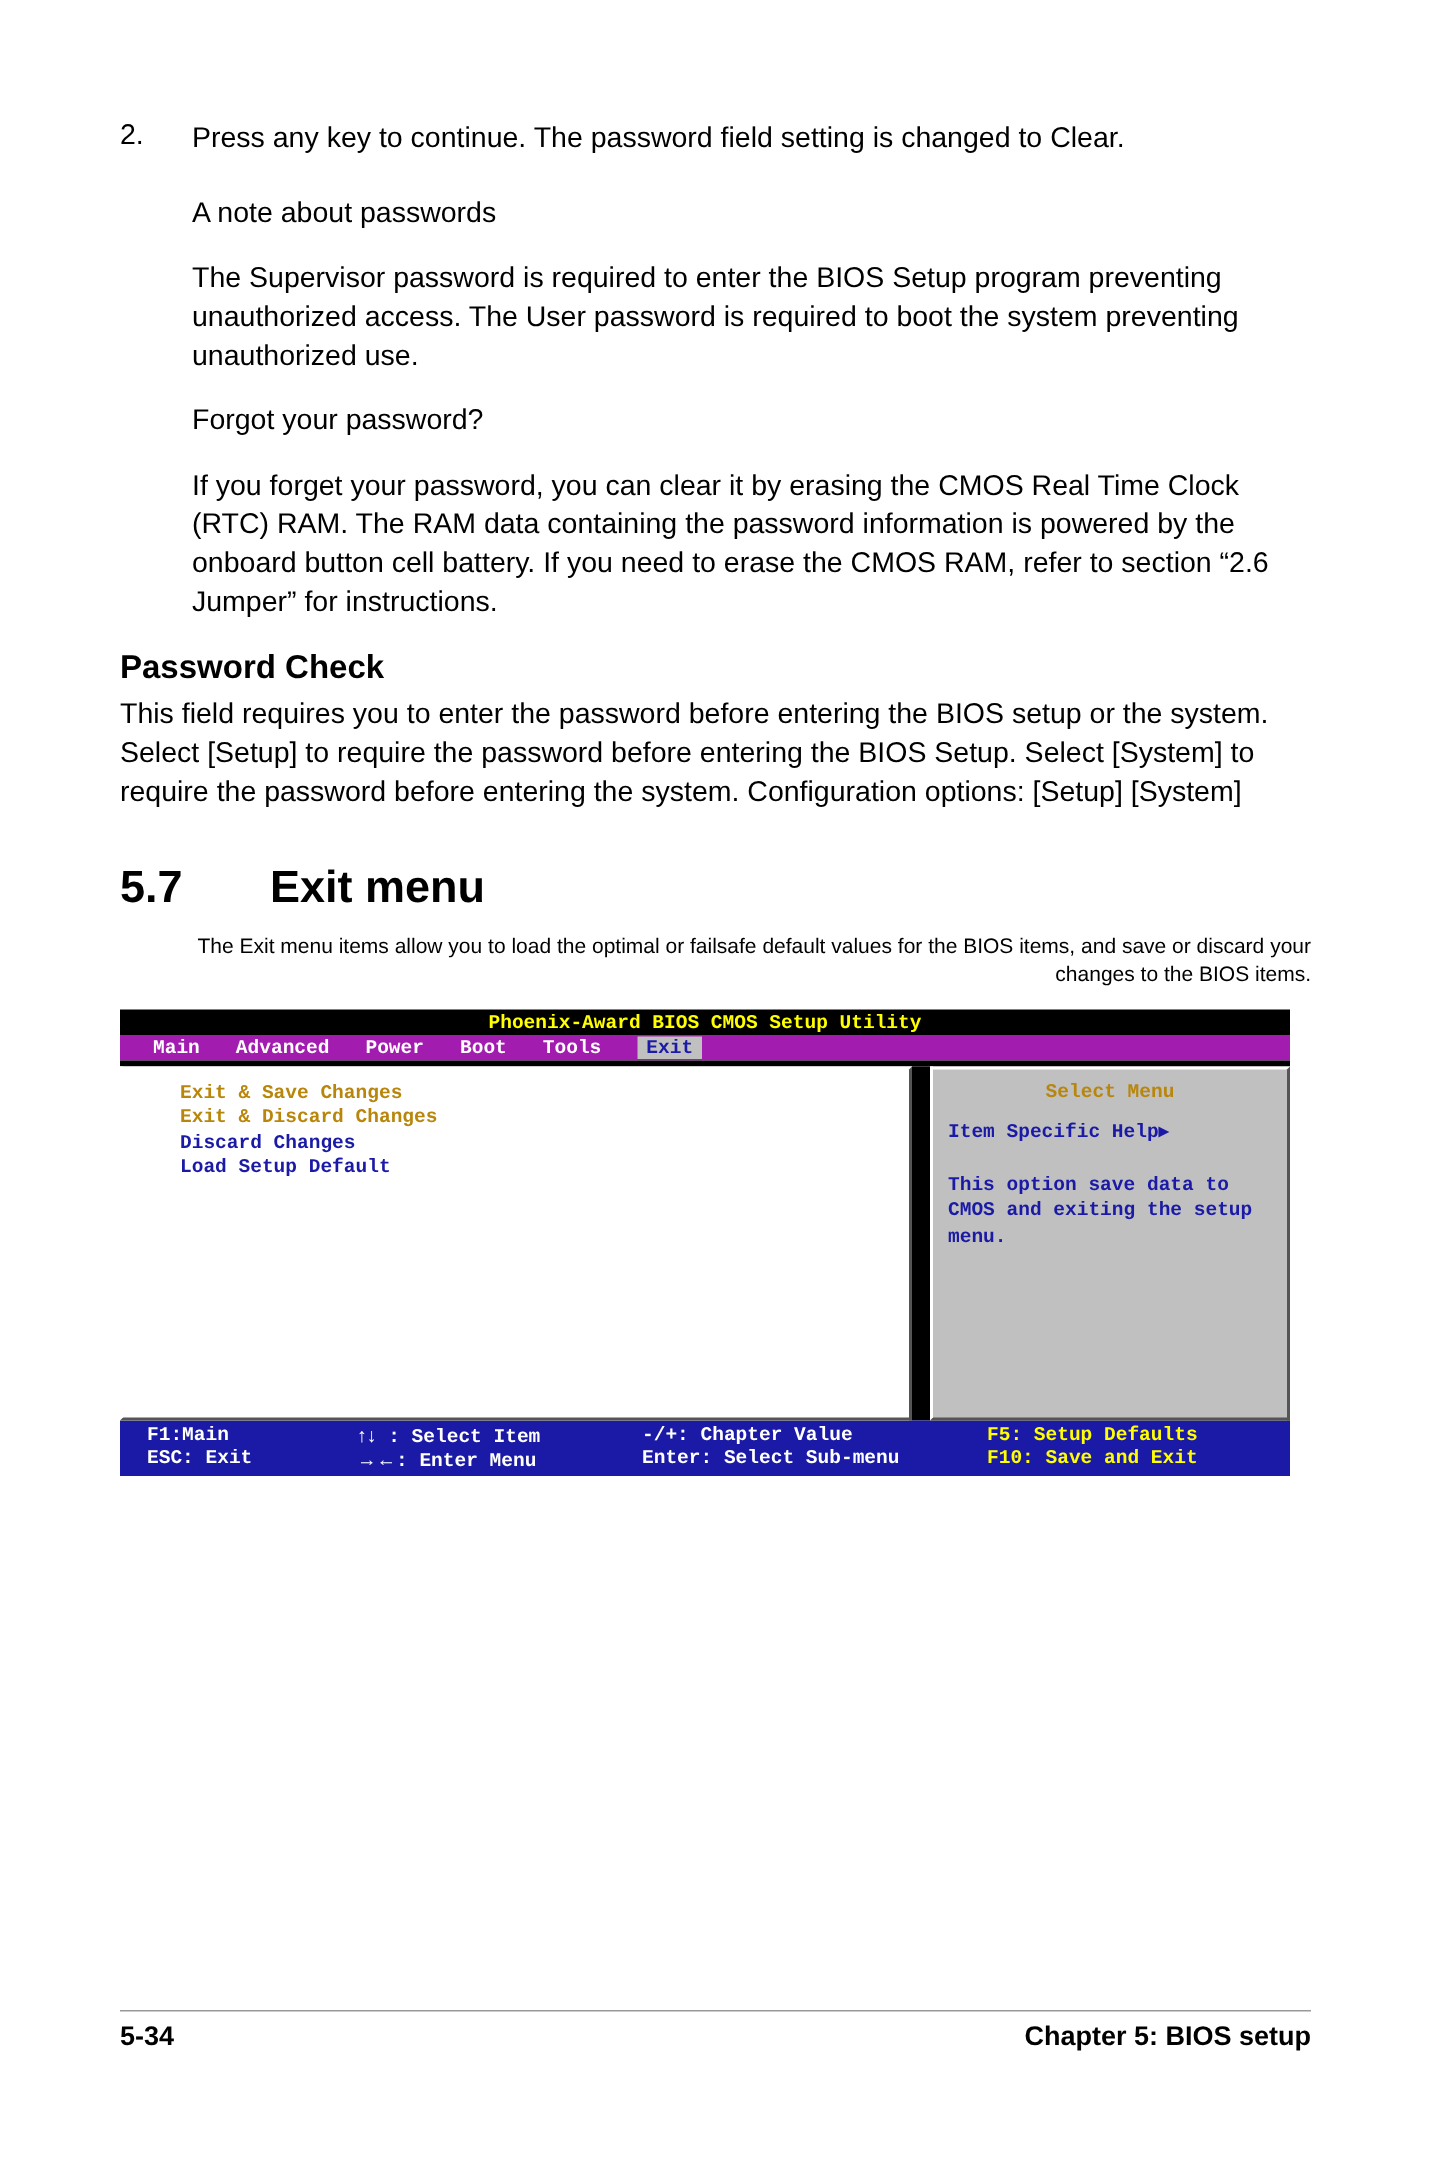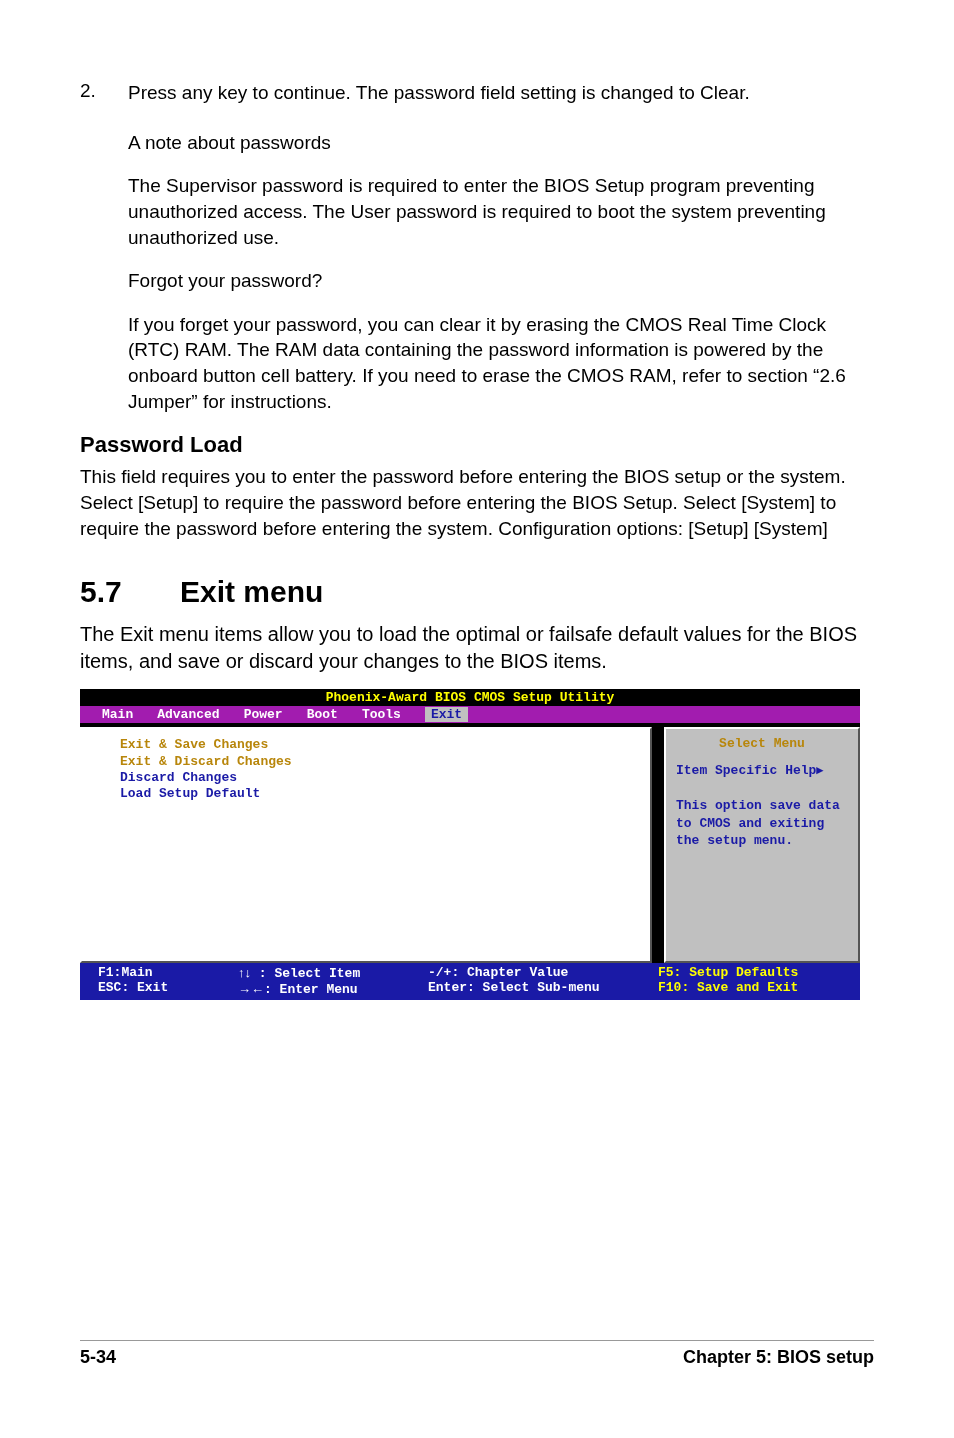--- a/index.html
+++ b/index.html
@@ -13,21 +13,21 @@
     padding: 80px 80px 0 80px;
   }
   .step-row { display: flex; margin-bottom: 24px; }
   .step-num { width: 48px; flex-shrink: 0; font-size: 19px; }
   .step-body { font-size: 19px; line-height: 1.35; }
   .indent-block { margin-left: 48px; margin-bottom: 18px; font-size: 19px; line-height: 1.35; }
   .h3 { font-size: 22px; font-weight: bold; margin-top: 18px; margin-bottom: 6px; }
   .body-p { font-size: 19px; line-height: 1.35; margin-bottom: 28px; }
   .h2 { font-size: 30px; font-weight: 900; margin-top: 34px; margin-bottom: 12px; }
   .h2-num { display: inline-block; width: 100px; }
-  .intro { font-size: 20px; line-height: 1.35; margin-bottom: 14px; }
+  .intro { font-size: 14px; line-height: 1.35; margin-bottom: 14px; text-align: right; }
 
   
   .bios {
     width: 780px;
     font-family: "Courier New", monospace;
     font-size: 13px;
     font-weight: bold;
   }
   .bios-title { background:#000; color:#ff0; text-align:center; padding:1px 0; }
   .bios-menu { background:#a21caf; color:#fff; padding:1px 0 1px 22px; }
@@ -40,21 +40,21 @@
     background:#ffffff;
     border: 2px solid #fff;
     border-right-color:#555;
     border-bottom-color:#555;
     min-height: 236px;
     padding: 8px 0 8px 38px;
     color:#1a1aa6;
     line-height:1.25;
   }
   .bios-right {
-    width: 196px;
+    width: 240px;
     background:#c0c0c0;
     border: 2px solid #fff;
     border-right-color:#555;
     border-bottom-color:#555;
     min-height: 236px;
     padding: 6px 10px;
     color:#1a1aa6;
     line-height:1.35;
     margin-left:12px;
   }
@@ -85,21 +85,21 @@
 <div class="step-row">
   <div class="step-num">2.</div>
   <div class="step-body">Press any key to continue. The password field setting is changed to Clear.</div>
 </div>
 
 <div class="indent-block">A note about passwords</div>
 <div class="indent-block">The Supervisor password is required to enter the BIOS Setup program preventing unauthorized access. The User password is required to boot the system preventing unauthorized use.</div>
 <div class="indent-block">Forgot your password?</div>
 <div class="indent-block">If you forget your password, you can clear it by erasing the CMOS Real Time Clock (RTC) RAM. The RAM data containing the password information is powered by the onboard button cell battery. If you need to erase the CMOS RAM, refer to section “2.6 Jumper” for instructions.</div>
 
-<h3 class="h3">Password Load</h3>
+<h3 class="h3">Password Check</h3>
 <p class="body-p">This field requires you to enter the password before entering the BIOS setup or the system. Select [Setup] to require the password before entering the BIOS Setup. Select [System] to require the password before entering the system. Configuration options: [Setup] [System]</p>
 
 <h2 class="h2">
   <span class="h2-num">5.7</span><span>Exit menu</span>
 </h2>
 <p class="intro">The Exit menu items allow you to load the optimal or failsafe default values for the BIOS items, and save or discard your changes to the BIOS items.</p>
 
 <div class="bios">
   <div class="bios-title">Phoenix-Award BIOS CMOS Setup Utility</div>
   <div class="bios-menu">

